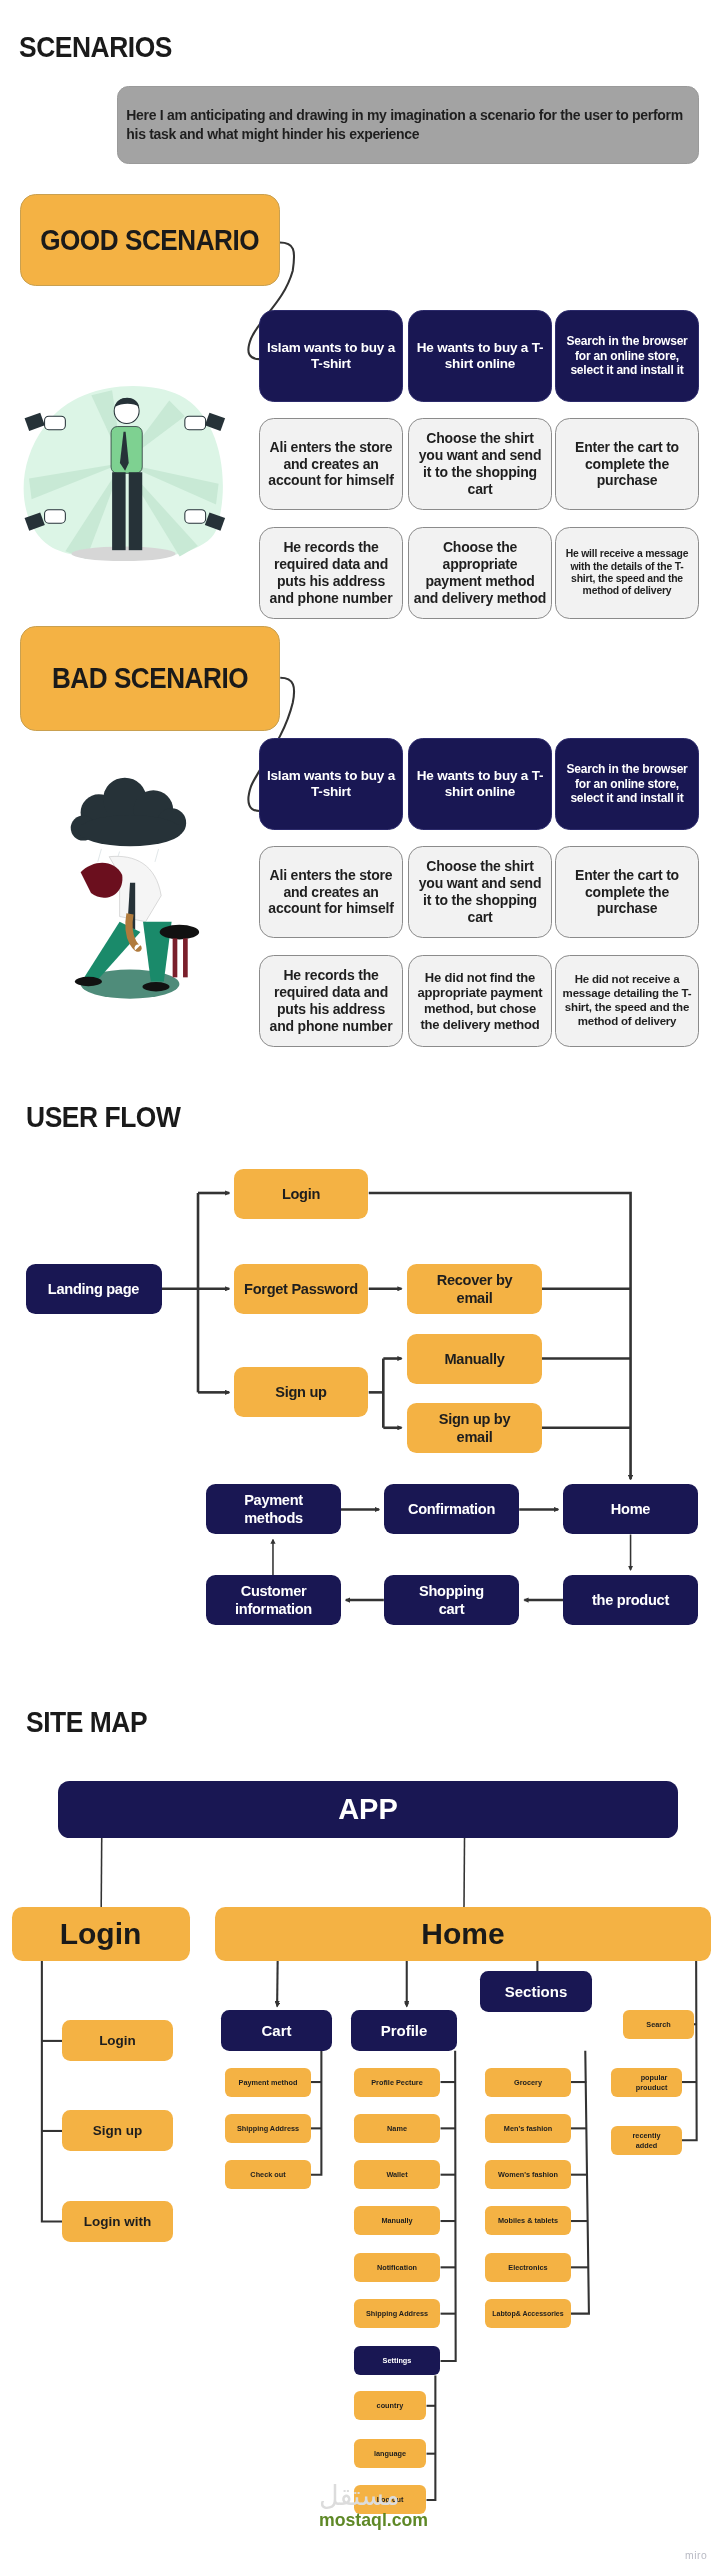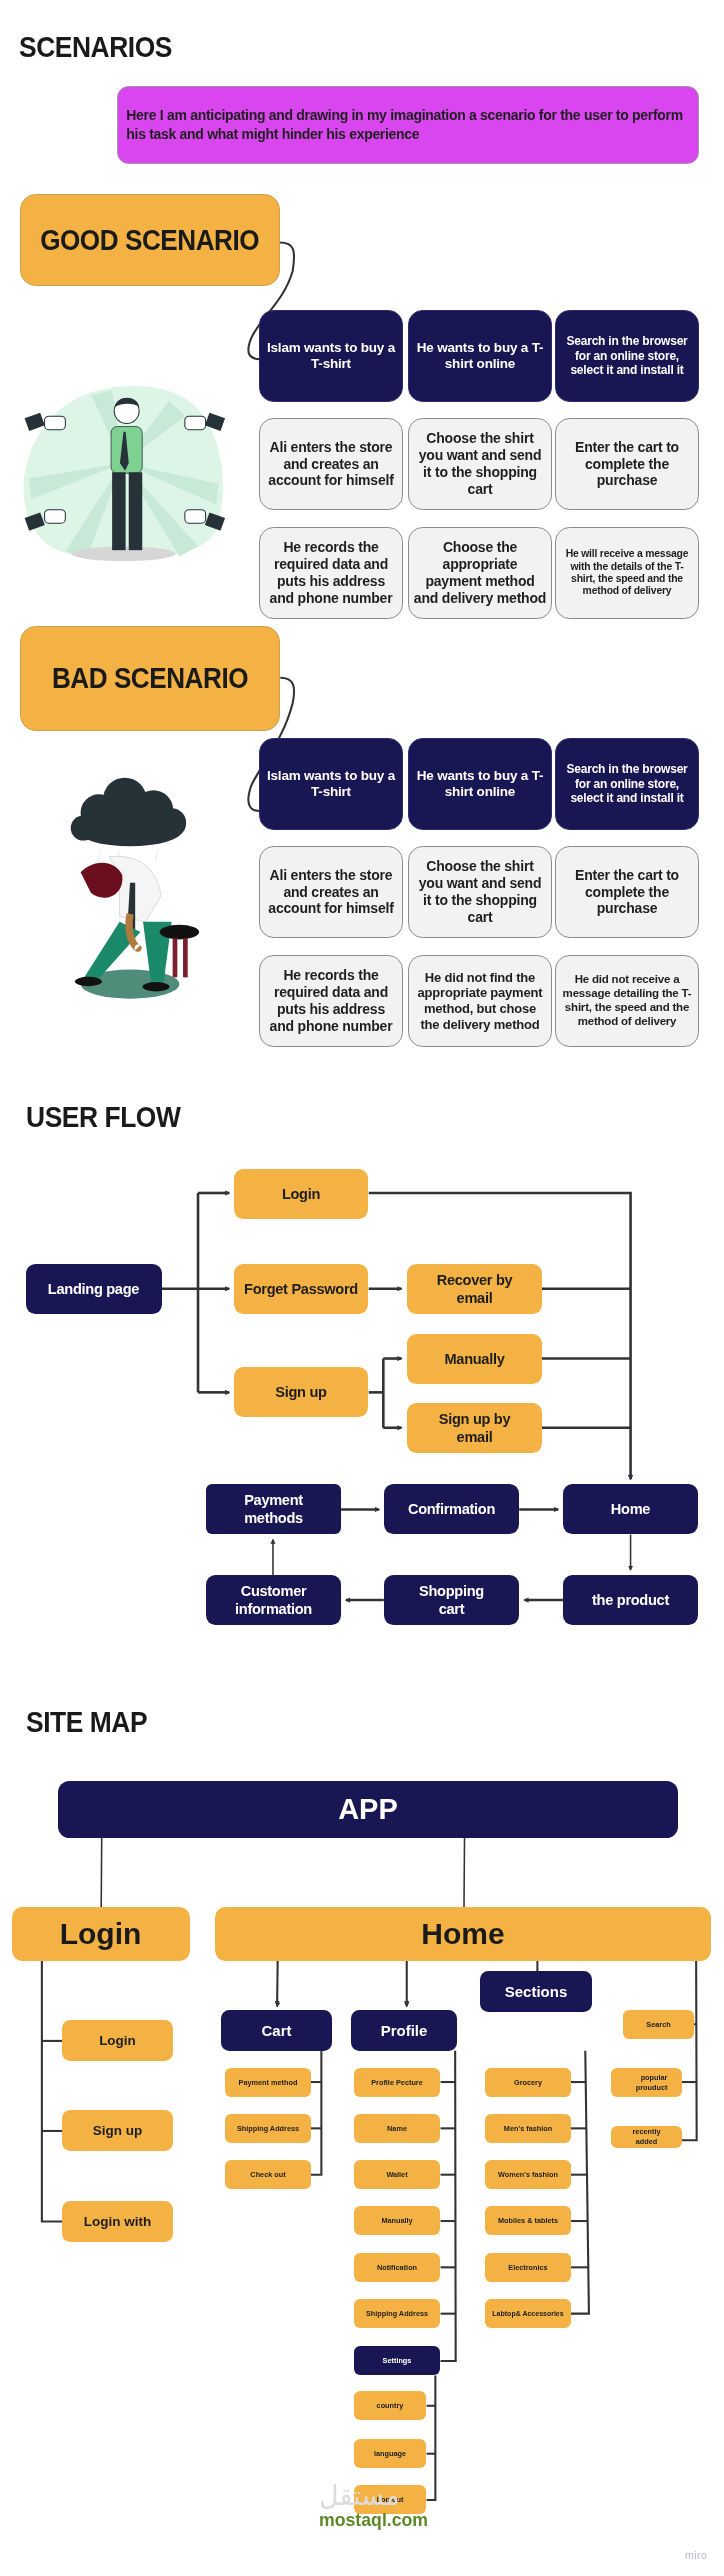--- a/index.html
+++ b/index.html
@@ -1,19 +1,19 @@
 <!DOCTYPE html>
 <html style="font-size:8.3px"><head>
 <meta charset="utf-8">
 <style>
   html, body { margin:0; padding:0; background:#ffffff; }
   body { width:725px; height:2576px; position:relative; overflow:hidden; font-family:"Liberation Sans", "DejaVu Sans", sans-serif; color:#1c1c1c; }
   .abs { position:absolute; box-sizing:border-box; }
   .section-title { font-weight:700; font-size:30px; letter-spacing:-0.5px; color:#1a1a1a; line-height:1; transform:scaleX(0.88); transform-origin:left center; }
-  .desc { background:#d946ef; border:0.8px solid #9a9a9a; border-radius:11.5px; display:flex; align-items:center; padding:0 8.3px; font-size:14px; line-height:1.35; color:#1f1f1f; font-weight:700; letter-spacing:-0.3px; }
+  .desc { background:#a3a3a3; border:0.8px solid #9a9a9a; border-radius:11.5px; display:flex; align-items:center; padding:0 8.3px; font-size:14px; line-height:1.35; color:#1f1f1f; font-weight:700; letter-spacing:-0.3px; }
   .scen-head { background:#f4b244; border:0.5px solid #c9a050; border-radius:15.6px; display:flex; align-items:center; justify-content:center; font-weight:700; font-size:29px; letter-spacing:-0.5px; color:#1a1a1a; }
   .card { border-radius:14.6px; display:flex; align-items:center; justify-content:center; text-align:center; padding:0 4.2px; font-weight:700; line-height:1.2; letter-spacing:-0.2px; }
   .card.dark { background:#191753; color:#ffffff; font-size:13.5px; border:0.5px solid #2c2a6b; }
   .card.light { background:#f2f2f2; color:#1f1f1f; font-size:14px; border:0.8px solid #8b8b8b; }
   .card.small { font-size:11.5px; }
   .fbox { border-radius:9.4px; display:flex; align-items:center; justify-content:center; text-align:center; font-weight:700; font-size:14.6px; line-height:1.25; letter-spacing:-0.3px; }
   .fbox.navy { background:#191753; color:#fff; }
   .fbox.gold { background:#f4b244; color:#1e1e1e; }
   .sm-top { background:#191753; color:#fff; border-radius:11.5px; display:flex; align-items:center; justify-content:center; font-weight:700; font-size:29px; }
   .sm-l1 { background:#f4b244; color:#1a1a1a; border-radius:10.4px; display:flex; align-items:center; justify-content:center; font-weight:700; font-size:30px; }
@@ -202,21 +202,21 @@
 <div class="abs section-title" style="left:26px; top:1102px;">USER FLOW</div>
 
 <div class="abs fbox navy" style="left:25.5px; top:1264px; width:136px; height:50px;">Landing page</div>
 <div class="abs fbox gold" style="left:234px; top:1169px; width:134px; height:50px;">Login</div>
 <div class="abs fbox gold" style="left:234px; top:1264px; width:134px; height:50px;">Forget Password</div>
 <div class="abs fbox gold" style="left:407px; top:1264px; width:135px; height:50px; padding:0 21px;">Recover by email</div>
 <div class="abs fbox gold" style="left:234px; top:1367px; width:134px; height:50px;">Sign up</div>
 <div class="abs fbox gold" style="left:407px; top:1334px; width:135px; height:50px;">Manually</div>
 <div class="abs fbox gold" style="left:407px; top:1403px; width:135px; height:50px; padding:0 26px;">Sign up by email</div>
 
-<div class="abs fbox navy" style="left:206px; top:1484px; width:135px; height:50px; padding:0 31px;border-radius:6px;">Payment methods</div>
+<div class="abs fbox navy" style="left:206px; top:1484px; width:135px; height:50px; padding:0 31px;">Payment methods</div>
 <div class="abs fbox navy" style="left:384px; top:1484px; width:135px; height:50px;">Confirmation</div>
 <div class="abs fbox navy" style="left:563px; top:1484px; width:135px; height:50px;">Home</div>
 <div class="abs fbox navy" style="left:206px; top:1575px; width:135px; height:50px; padding:0 21px;">Customer information</div>
 <div class="abs fbox navy" style="left:384px; top:1575px; width:135px; height:50px; padding:0 36px;">Shopping cart</div>
 <div class="abs fbox navy" style="left:563px; top:1575px; width:135px; height:50px;">the product</div>
 
 <div class="abs section-title" style="left:26px; top:1707px;">SITE MAP</div>
 
 <div class="abs sm-top" style="left:58px; top:1781px; width:620px; height:57px;">APP</div>
 <div class="abs sm-l1" style="left:11.5px; top:1907px; width:178px; height:54px;">Login</div>
@@ -247,18 +247,18 @@
 
 <div class="abs sm-item" style="left:485px; top:2068px; width:86px; height:29px;">Grocery</div>
 <div class="abs sm-item" style="left:485px; top:2114px; width:86px; height:29px;">Men's fashion</div>
 <div class="abs sm-item" style="left:485px; top:2160px; width:86px; height:29px;">Women's fashion</div>
 <div class="abs sm-item" style="left:485px; top:2206px; width:86px; height:29px;">Mobiles &amp; tablets</div>
 <div class="abs sm-item" style="left:485px; top:2253px; width:86px; height:29px;">Electronics</div>
 <div class="abs sm-item" style="left:485px; top:2299px; width:86px; height:29px; font-size:7px;">Labtop&amp; Accessories</div>
 
 <div class="abs sm-item" style="left:611px; top:2010px; width:71px; height:29px;margin-left:12px;">Search</div>
 <div class="abs sm-item" style="left:611px; top:2068px; width:71px; height:29px; padding:0 14.6px;text-align:right;">popular prouduct</div>
-<div class="abs sm-item" style="left:611px; top:2126px; width:71px; height:22px; padding:0 28px;">recentiy added</div>
+<div class="abs sm-item" style="left:611px; top:2126px; width:71px; height:29px; padding:0 28px;">recentiy added</div>
 
 <div class="abs watermark-ar" style="left:319px; top:2483px; direction:rtl;">مستقل</div>
 <div class="abs watermark" style="left:319px; top:2510px;">mostaql.com</div>
 <div class="abs miro" style="left:685px; top:2550px;">miro</div>
 
 
 </body></html>

